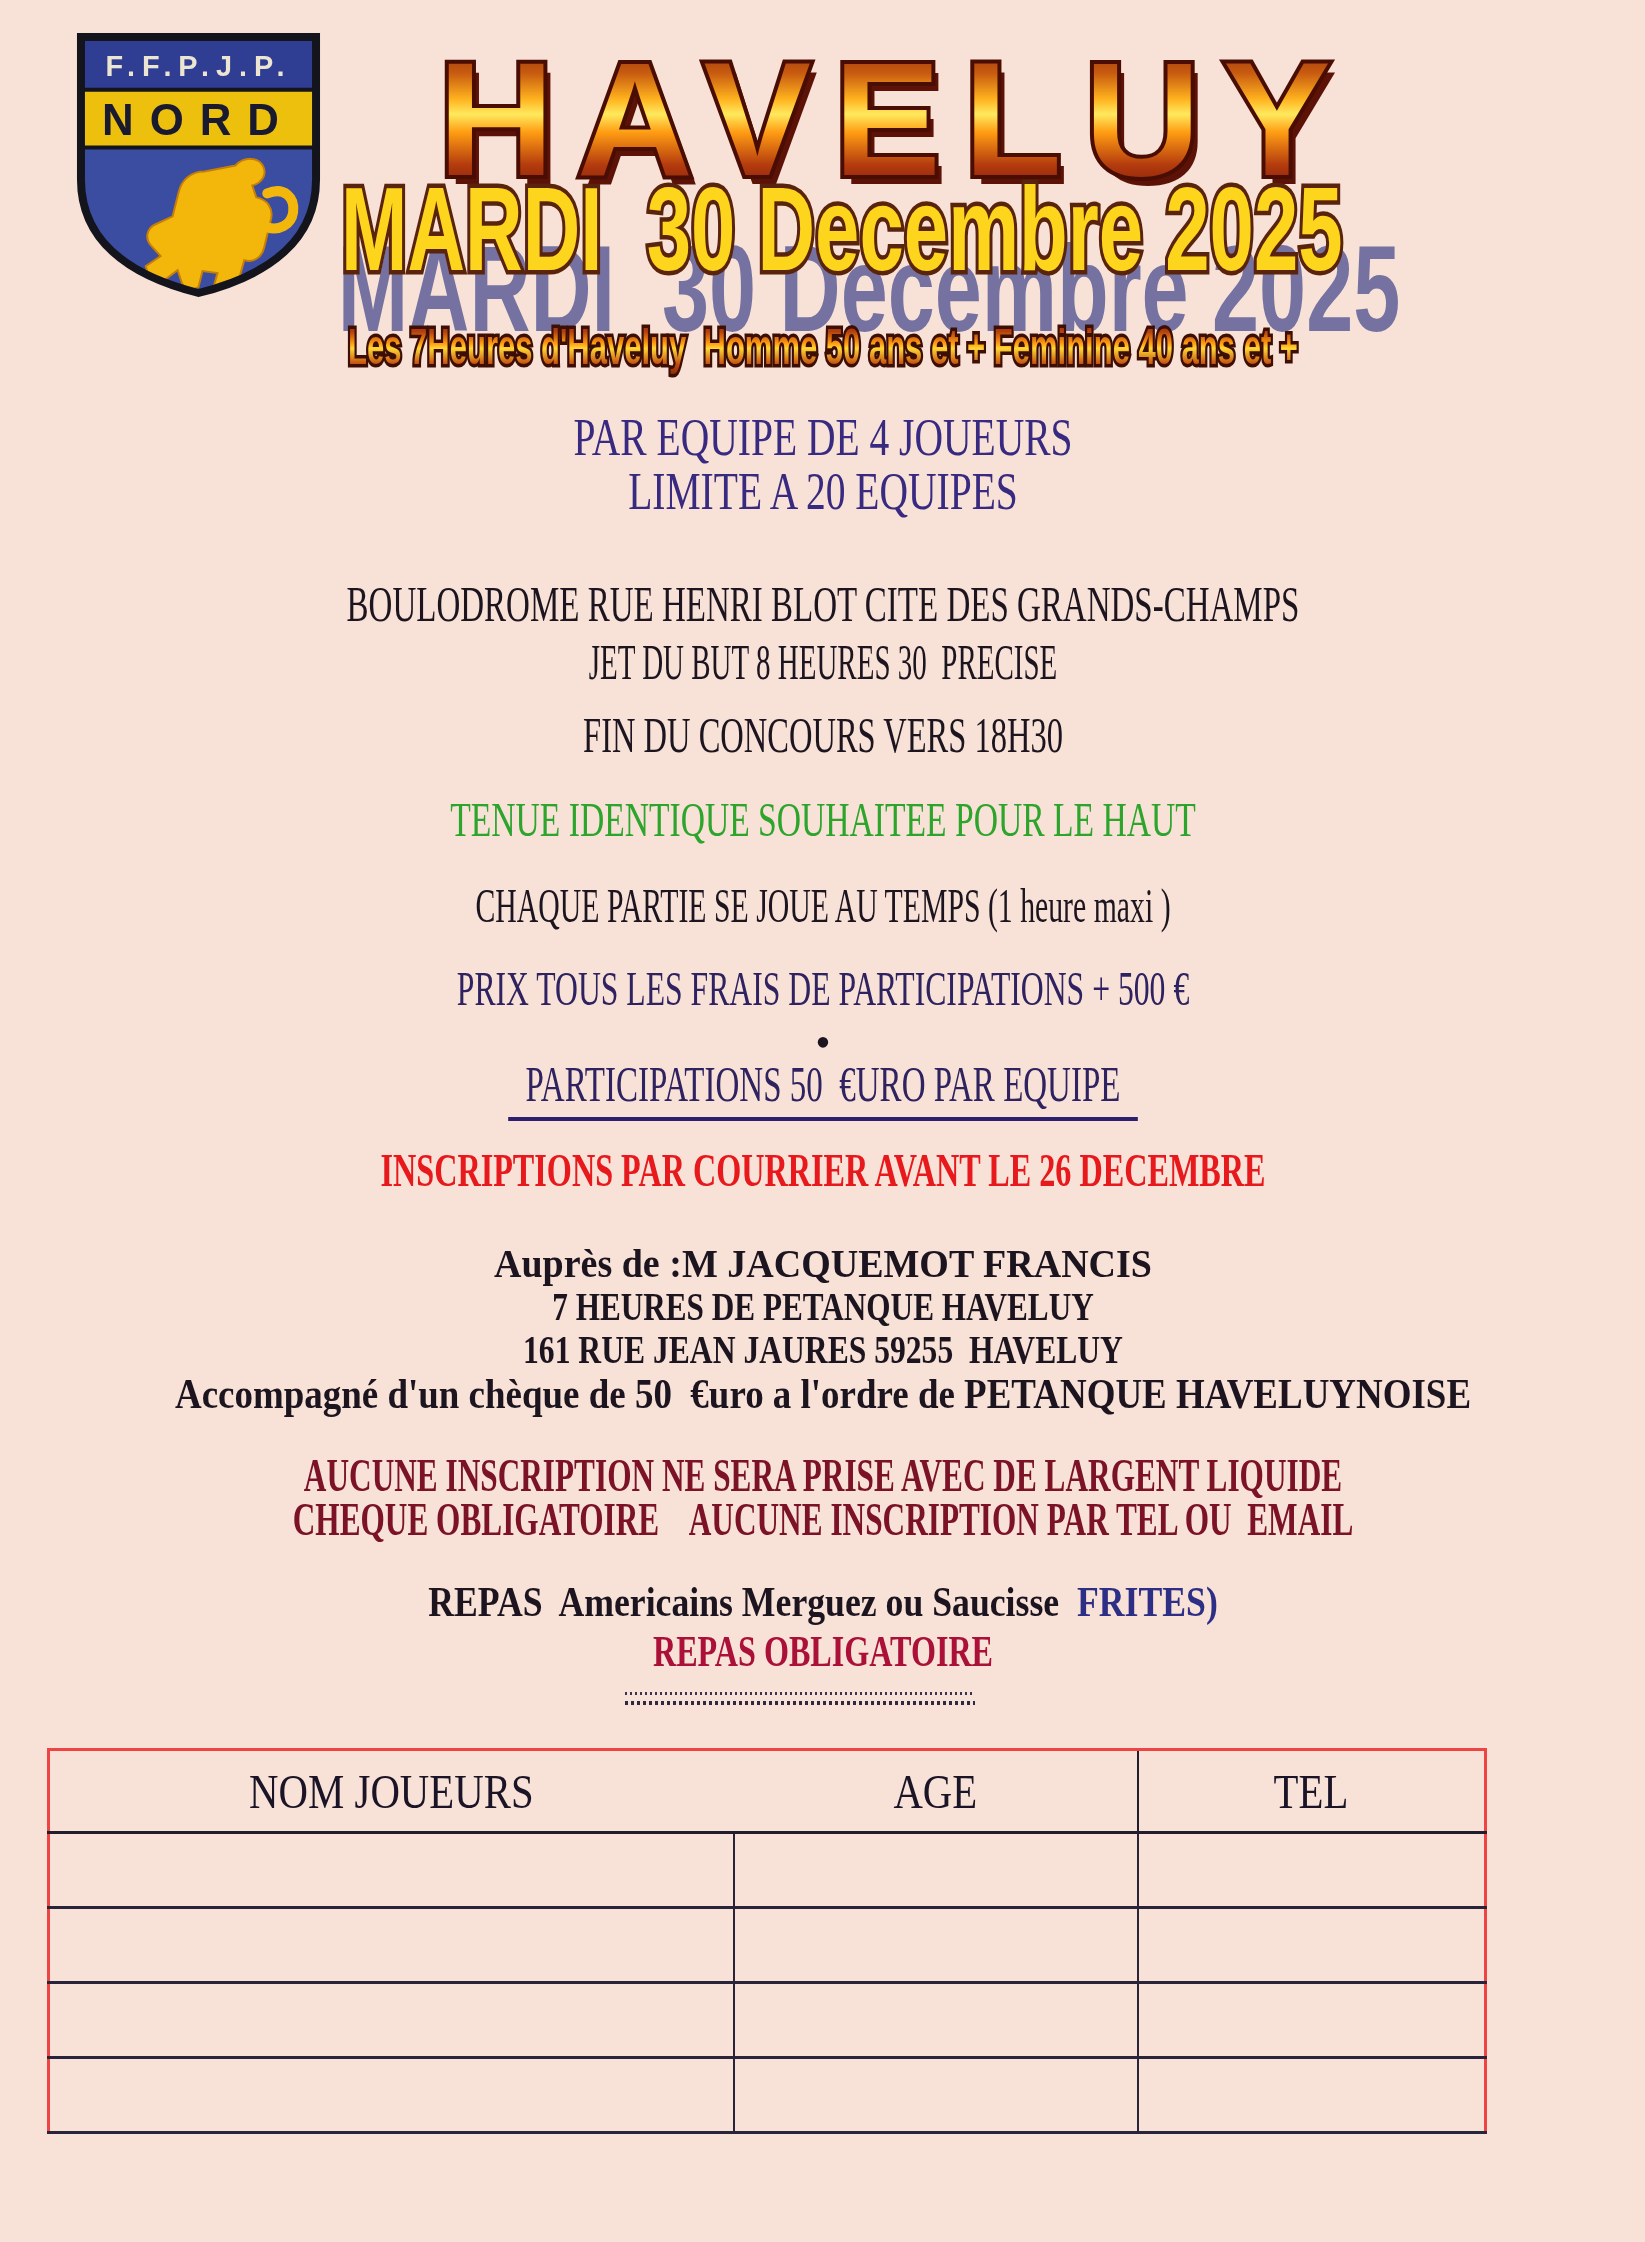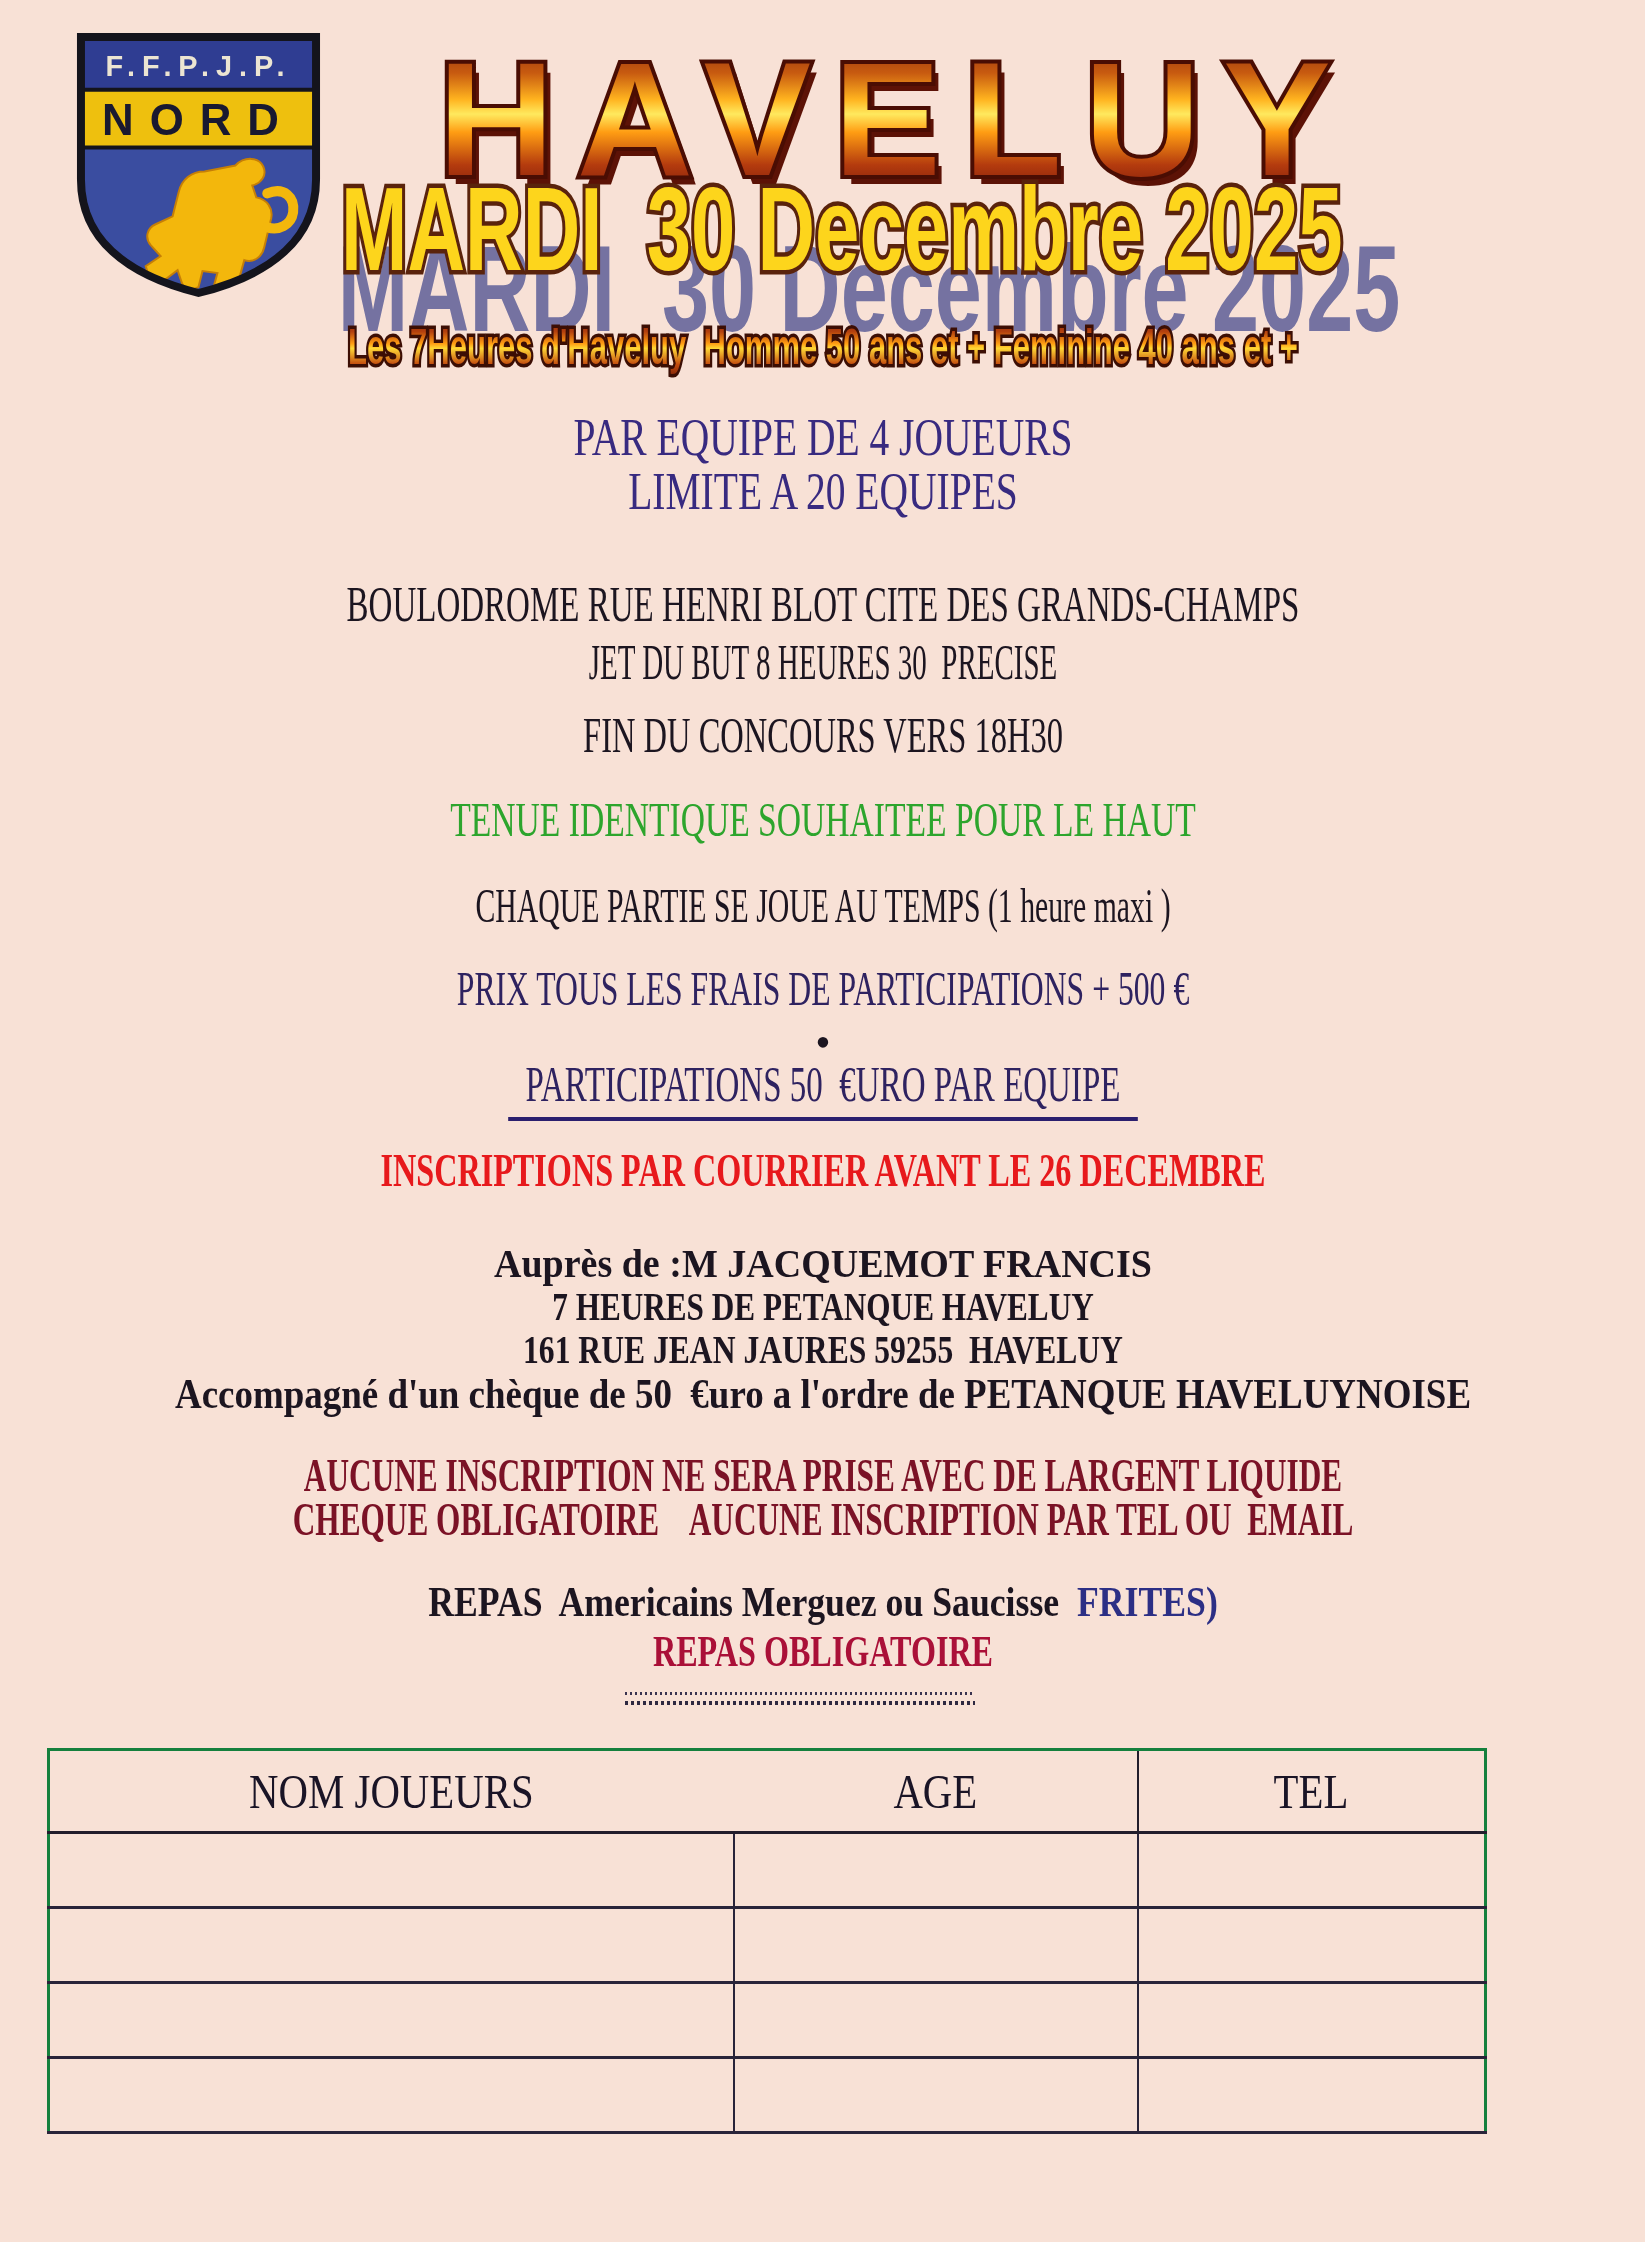--- a/index.html
+++ b/index.html
@@ -54,21 +54,21 @@
   .blue{color:#2c2f85;}
   .feeline{border-bottom:4px solid #2b1f6e; padding:0 26px 6px 26px; display:inline-block;}
   
   .dotted{position:absolute; left:625px; top:1692px; width:350px;}
   .dotted .r1{height:3px; background:repeating-linear-gradient(90deg,#39324e 0 2px,transparent 2px 5px);}
   .dotted .r2{margin-top:6px; height:4px; background:repeating-linear-gradient(90deg,#2e2840 0 3px,transparent 3px 6px);}
   
   table.signup{
     position:absolute; left:47px; top:1748px; width:1437px;
     border-collapse:collapse; table-layout:fixed;
-    border:3px solid #15803d;
+    border:3px solid #ef4444;
   }
   table.signup th{
     height:78px; border-bottom:3px solid #221d2c;
     font-weight:normal; font-size:48px; color:#1a1426;
   }
   table.signup th span{display:inline-block; transform:scaleX(0.85); white-space:pre;}
   table.signup th.divided{border-left:2px solid #221d2c;}
   table.signup td{height:70px; border:2px solid #29243a; border-bottom-width:3px;}
   table.signup tr td:first-child{border-left:none;}
   table.signup tr td:last-child{border-right:none;}

